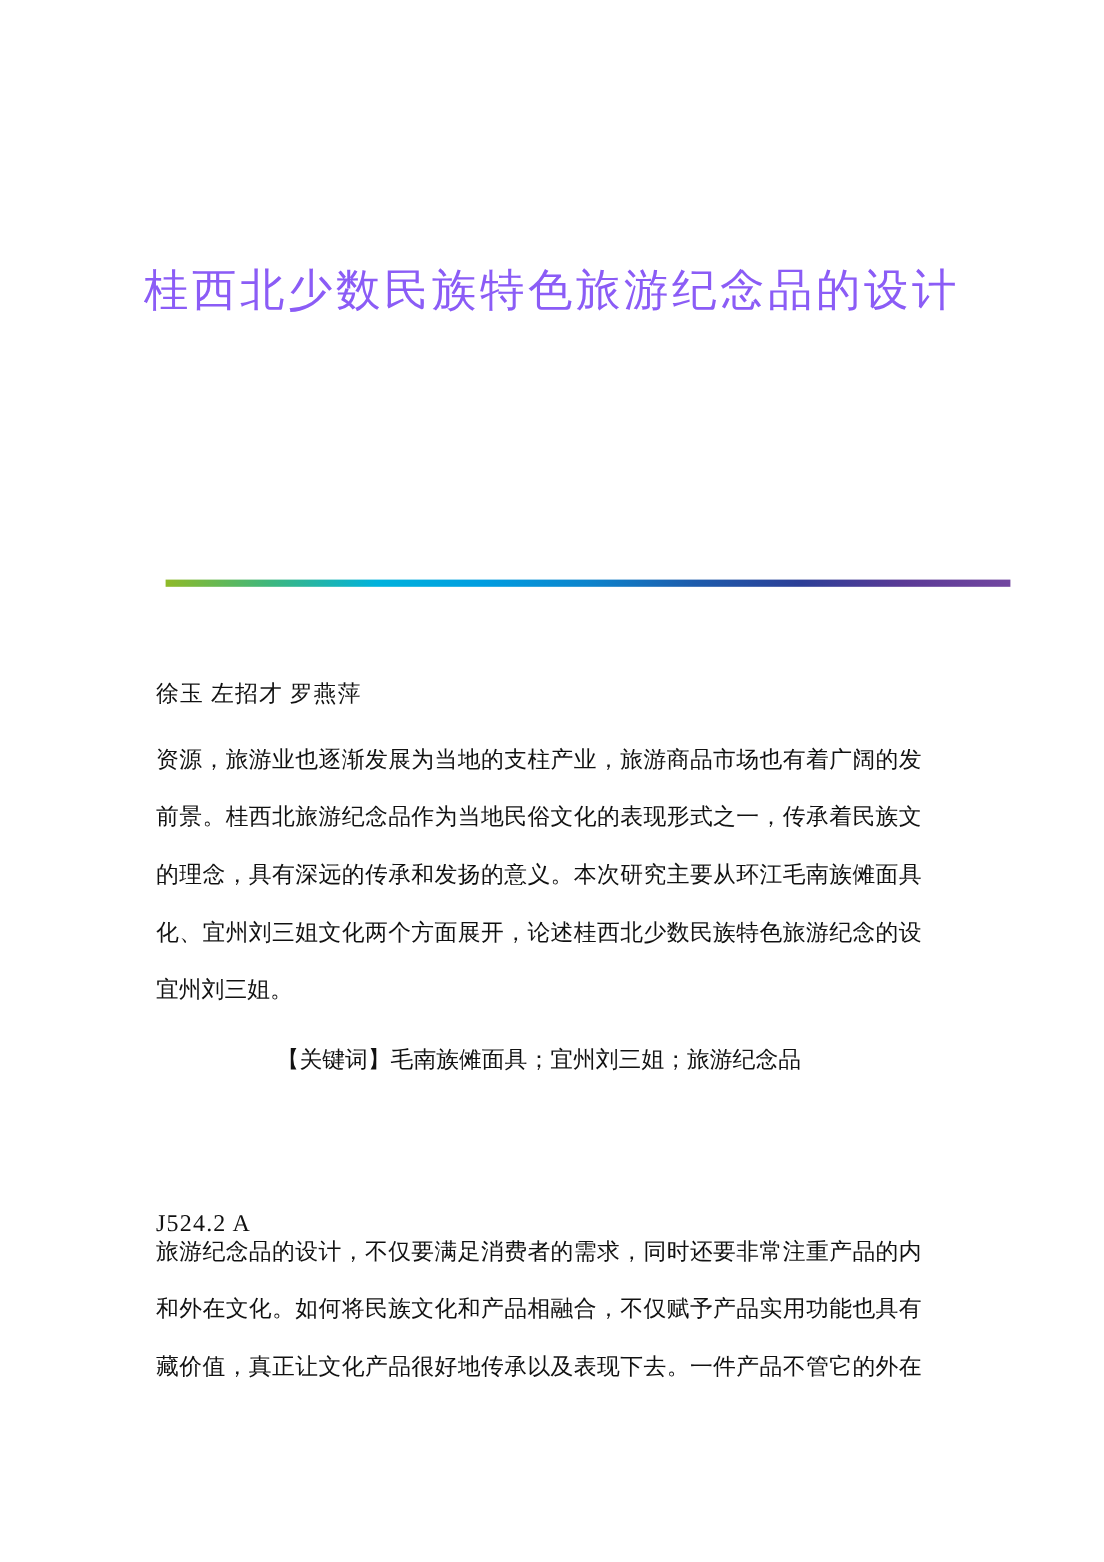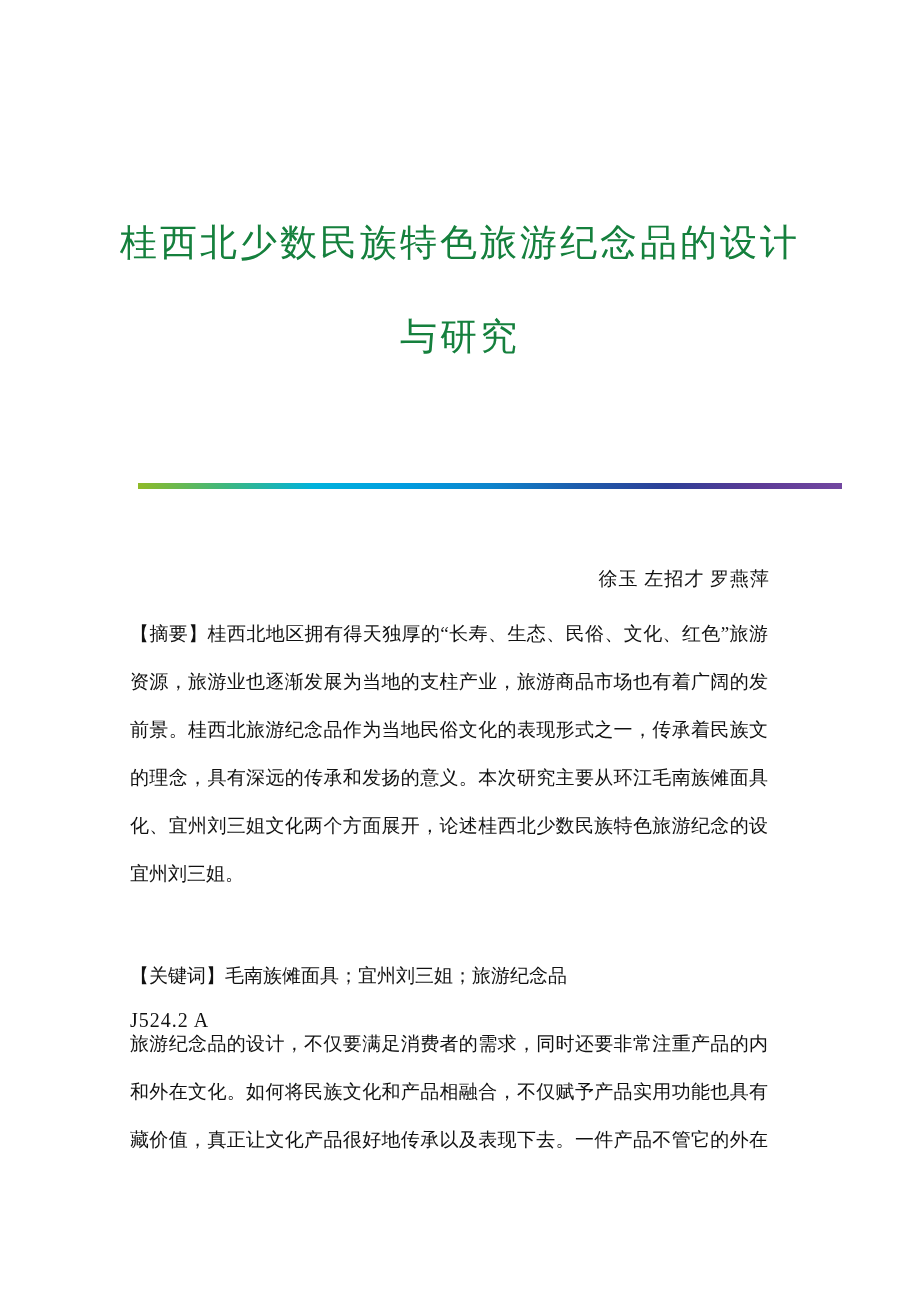--- a/index.html
+++ b/index.html
@@ -23,92 +23,89 @@
   .doc-title {
     position: absolute;
     top: 196px;
     left: 0;
     width: 920px;
     text-align: center;
     font-size: 37px;
     line-height: 94px;
     letter-spacing: 3px;
     font-weight: 500;
-    color: #15803d;
+    color: #8b5cf6;
     white-space: nowrap;
   }
   .divider {
     position: absolute;
     top: 483px;
     left: 138px;
     width: 704px;
     height: 6px;
     
     background: linear-gradient(90deg, #8fba28, #00aeef, #7247a0);
   }
   .authors {
     position: absolute;
     top: 555px;
     left: 130px;
     width: 640px;
     height: 48px;
     line-height: 48px;
     font-size: 19px;
     letter-spacing: 1px;
-    text-align: right;
   }
   .para {
     position: absolute;
     left: 130px;
     width: 638px;
     font-size: 19px;
   }
   .para .line {
     height: 48px;
     line-height: 48px;
     white-space: nowrap;
   }
   .para .line.just {
     text-align: justify;
     text-align-last: justify;
     text-justify: inter-character;
     white-space: normal;
     overflow: hidden;
   }
   .abstract-block { top: 610px; }
-  .keywords-block { top: 952px; }
+  .keywords-block { top: 860px; text-align: center; }
   .classification {
     position: absolute;
     top: 996px;
     left: 130px;
     width: 640px;
     height: 48px;
     line-height: 48px;
     font-size: 20px;
     letter-spacing: 1px;
     font-family: "Liberation Serif", "DejaVu Serif", serif;
   }
   .body-block { top: 1020px; }
 </style>
 </head>
 <body>
 
 <div class="page">
 
   <div class="doc-title">
     <div>桂西北少数民族特色旅游纪念品的设计</div>
-    <div>与研究</div>
   </div>
 
   <div class="divider" style="background: linear-gradient(90deg, rgb(143, 186, 40), rgb(61, 183, 127), rgb(0, 178, 220), rgb(0, 157, 224), rgb(13, 132, 204), rgb(29, 92, 172), rgb(44, 63, 151), rgb(91, 58, 150), rgb(114, 71, 160));"></div>
 
   <div class="authors">徐玉 左招才 罗燕萍</div>
 
   <div class="para abstract-block">
-    <div class="line just">【摘要】桂西北地区拥有得天独厚的“长寿、生态、民俗、文化、红色”旅游</div>
     <div class="line just">资源，旅游业也逐渐发展为当地的支柱产业，旅游商品市场也有着广阔的发展</div>
     <div class="line just">前景。桂西北旅游纪念品作为当地民俗文化的表现形式之一，传承着民族文化</div>
     <div class="line just">的理念，具有深远的传承和发扬的意义。本次研究主要从环江毛南族傩面具文</div>
     <div class="line just">化、宜州刘三姐文化两个方面展开，论述桂西北少数民族特色旅游纪念的设计</div>
     <div class="line">宜州刘三姐。</div>
   </div>
 
   <div class="para keywords-block">
     <div class="line">【关键词】毛南族傩面具；宜州刘三姐；旅游纪念品</div>
   </div>

